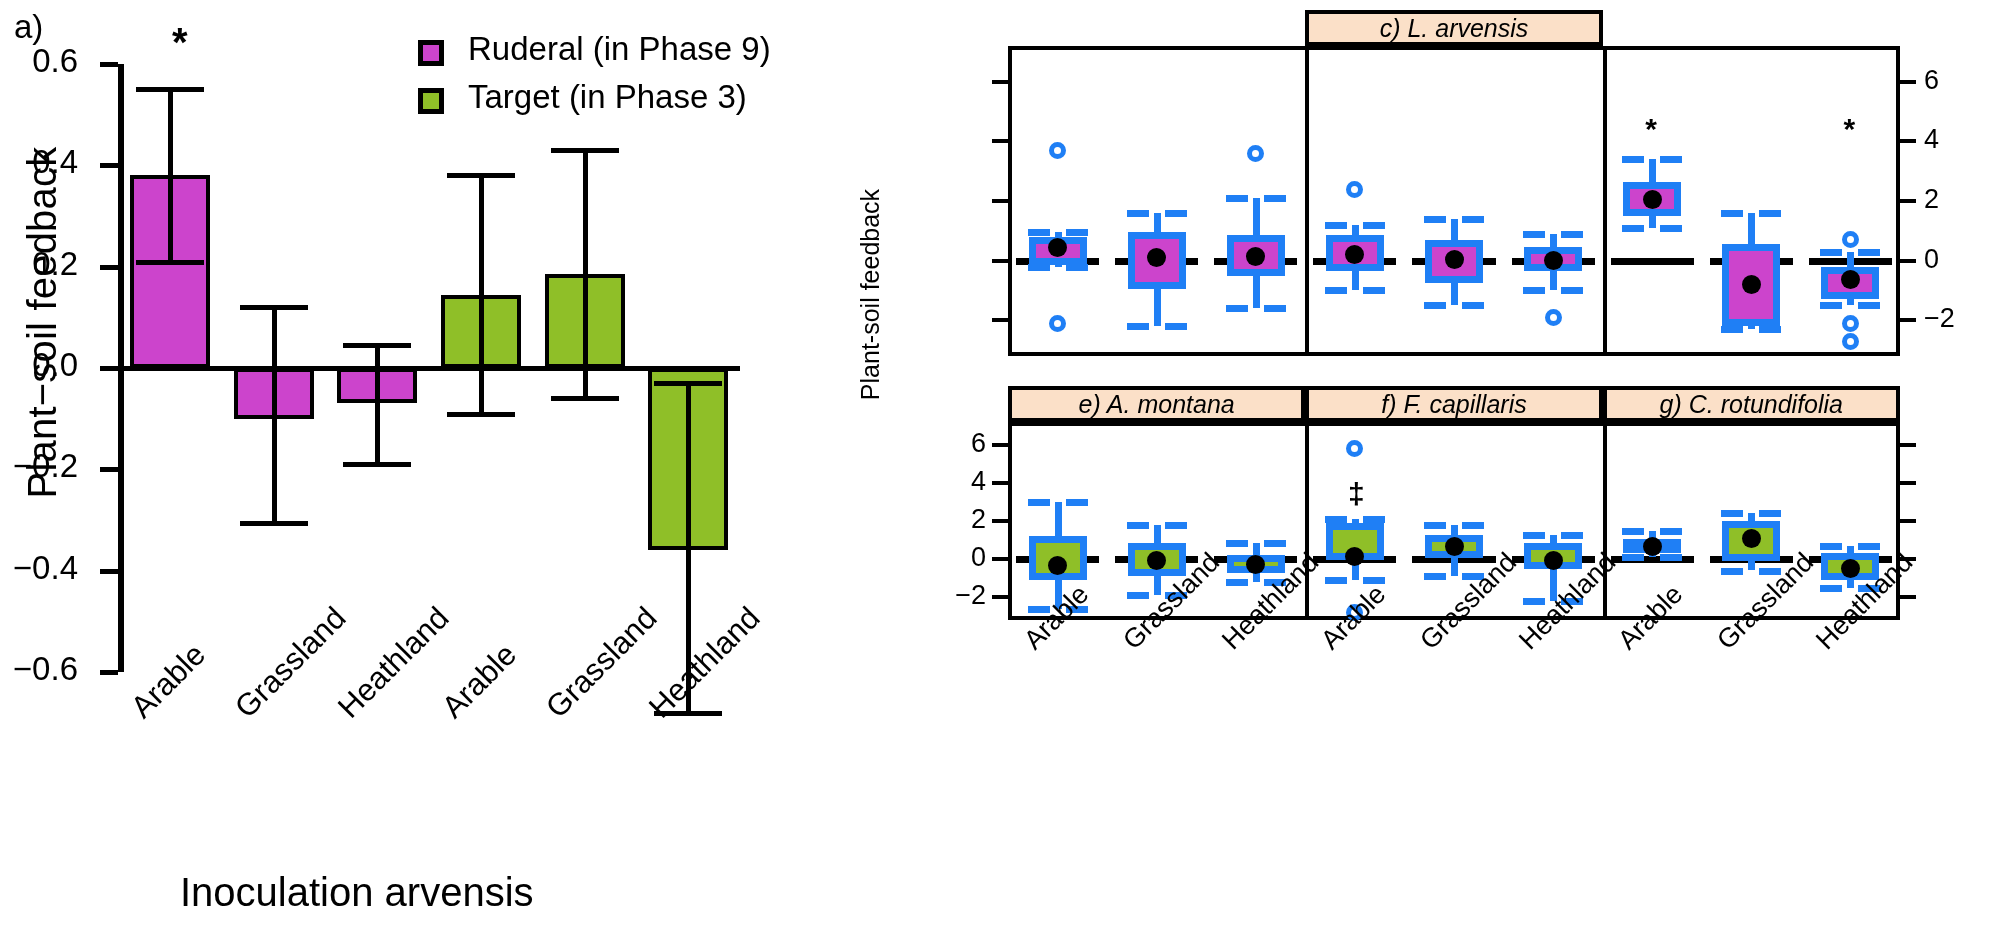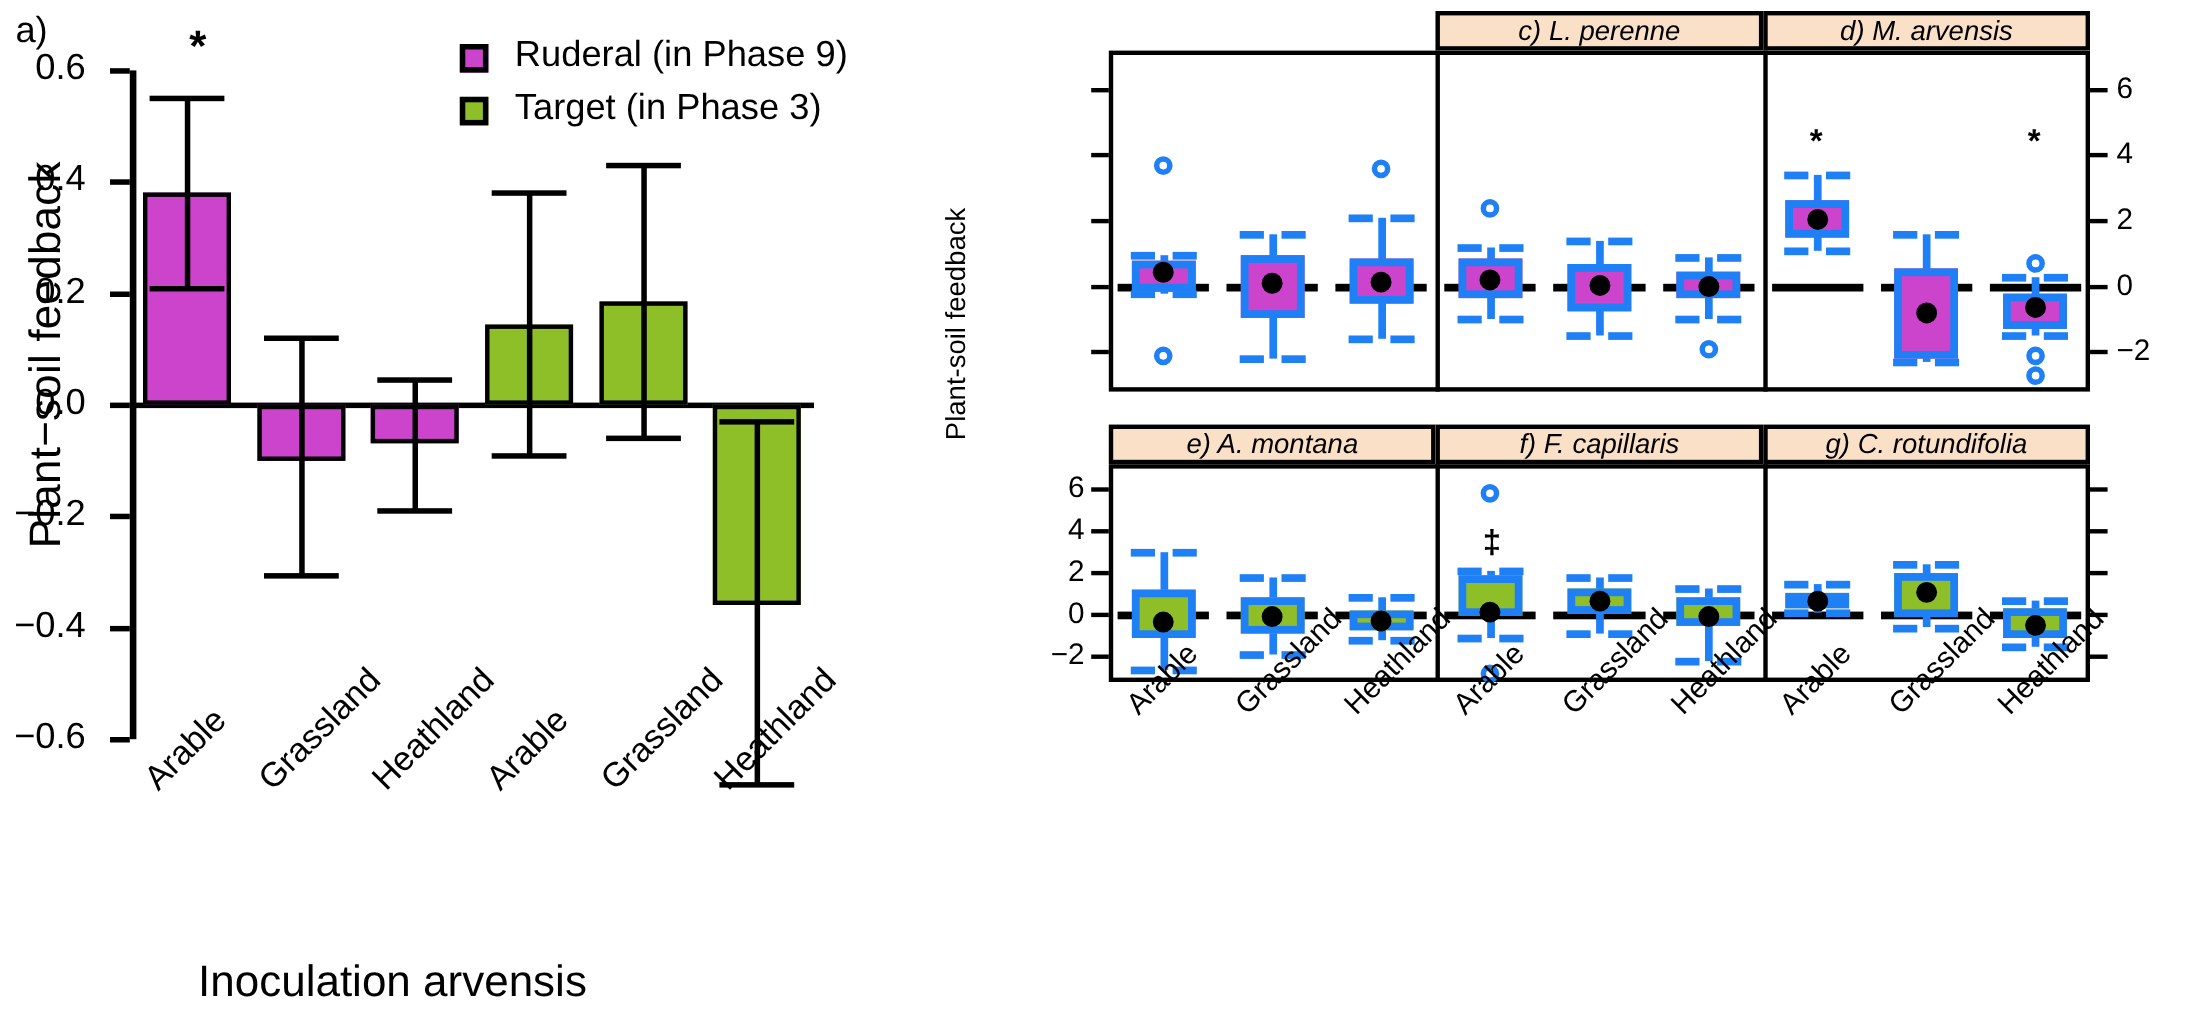--- a/index.html
+++ b/index.html
@@ -129,22 +129,21 @@
 
   <div id="panel-right">
     <div id="r-ylabel" class="txt">Plant-soil feedback</div>
 
     <div class="lg2-sw" style="left:510px;top:60px;background:#cc44cc;"></div>
     <div class="lg2-tx" style="left:556px;top:49px;">Ruderal plants</div>
     <div class="lg2-sw" style="left:510px;top:104px;background:#8fbf28;"></div>
     <div class="lg2-tx" style="left:556px;top:93px;">Target  plants</div>
 
     <div class="abs" id="r-plot" style="left:0;top:0;width:1218px;height:930px;">
-        <div class="strip" style="left: 515.333px; top: 10px; width: 297.333px; height: 36px;">c) L. perenne</div>
-        <div class="strip" style="left: 812.667px; top: 10px; width: 297.333px; height: 36px;">d) M. arvensis</div>
+        <div class="strip" style="left: 515.333px; top: 10px; width: 297.333px; height: 36px;">c) L. arvensis</div>
         <div class="strip" style="left: 218px; top: 386px; width: 297.333px; height: 36px;">e) A. montana</div>
         <div class="strip" style="left: 515.333px; top: 386px; width: 297.333px; height: 36px;">f) F. capillaris</div>
         <div class="strip" style="left: 812.667px; top: 386px; width: 297.333px; height: 36px;">g) C. rotundifolia</div>
         <div class="cellbox" style="left: 218px; top: 46px; width: 892px; height: 310px;"></div>
         <div class="cellbox" style="left: 218px; top: 422px; width: 892px; height: 198px;"></div>
         <div class="vsep" style="left: 515.333px; top: 46px; height: 310px;"></div>
         <div class="vsep" style="left: 515.333px; top: 422px; height: 198px;"></div>
         <div class="vsep" style="left: 812.667px; top: 46px; height: 310px;"></div>
         <div class="vsep" style="left: 812.667px; top: 422px; height: 198px;"></div>
         <div class="r-tk" style="left: 1110px; top: 79.7692px;"></div>

